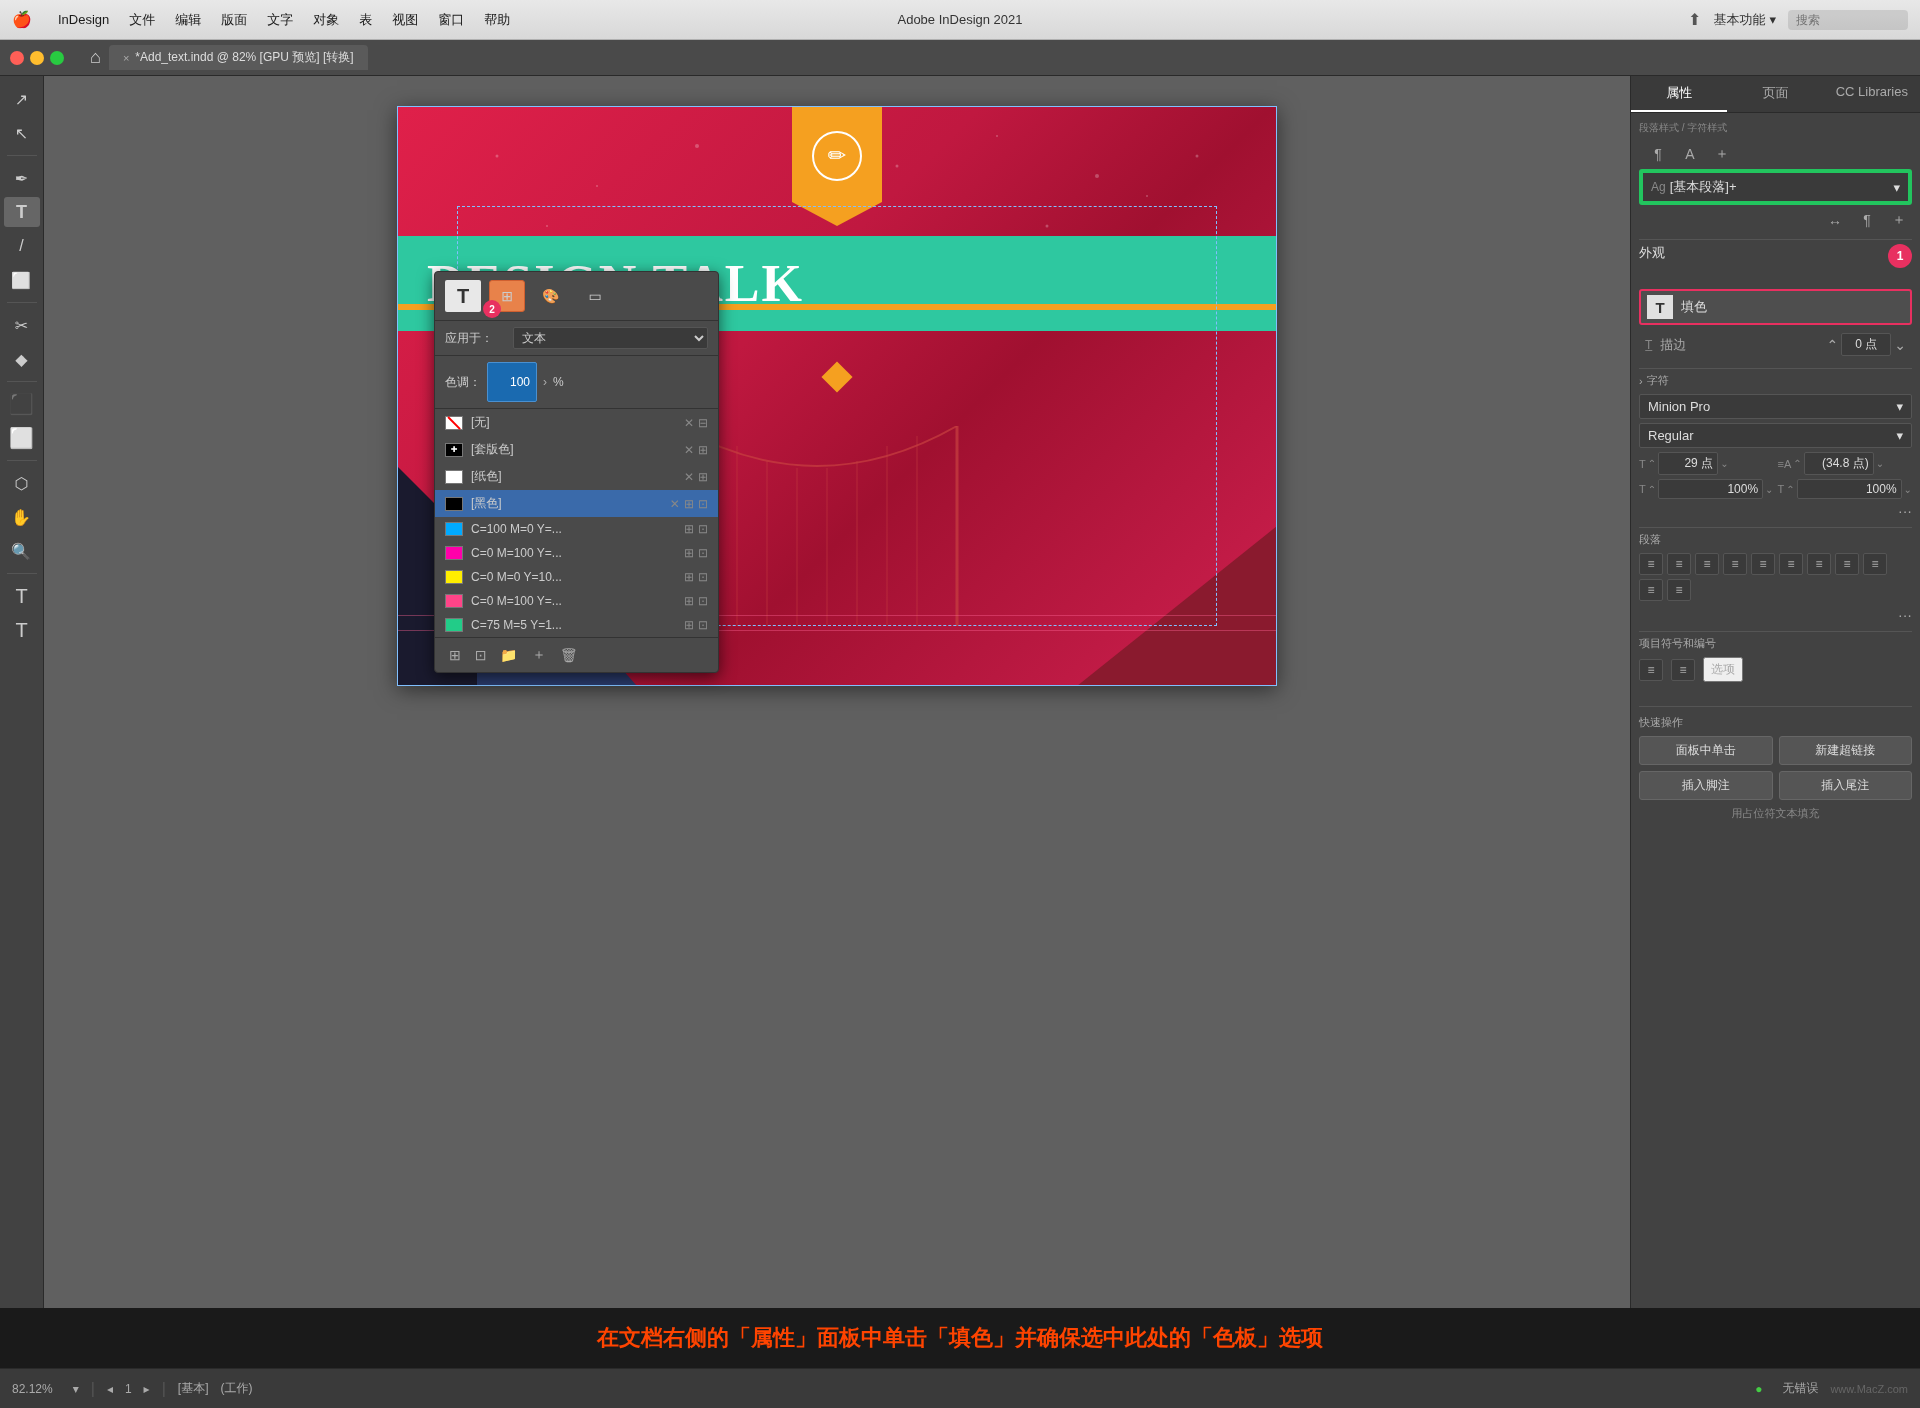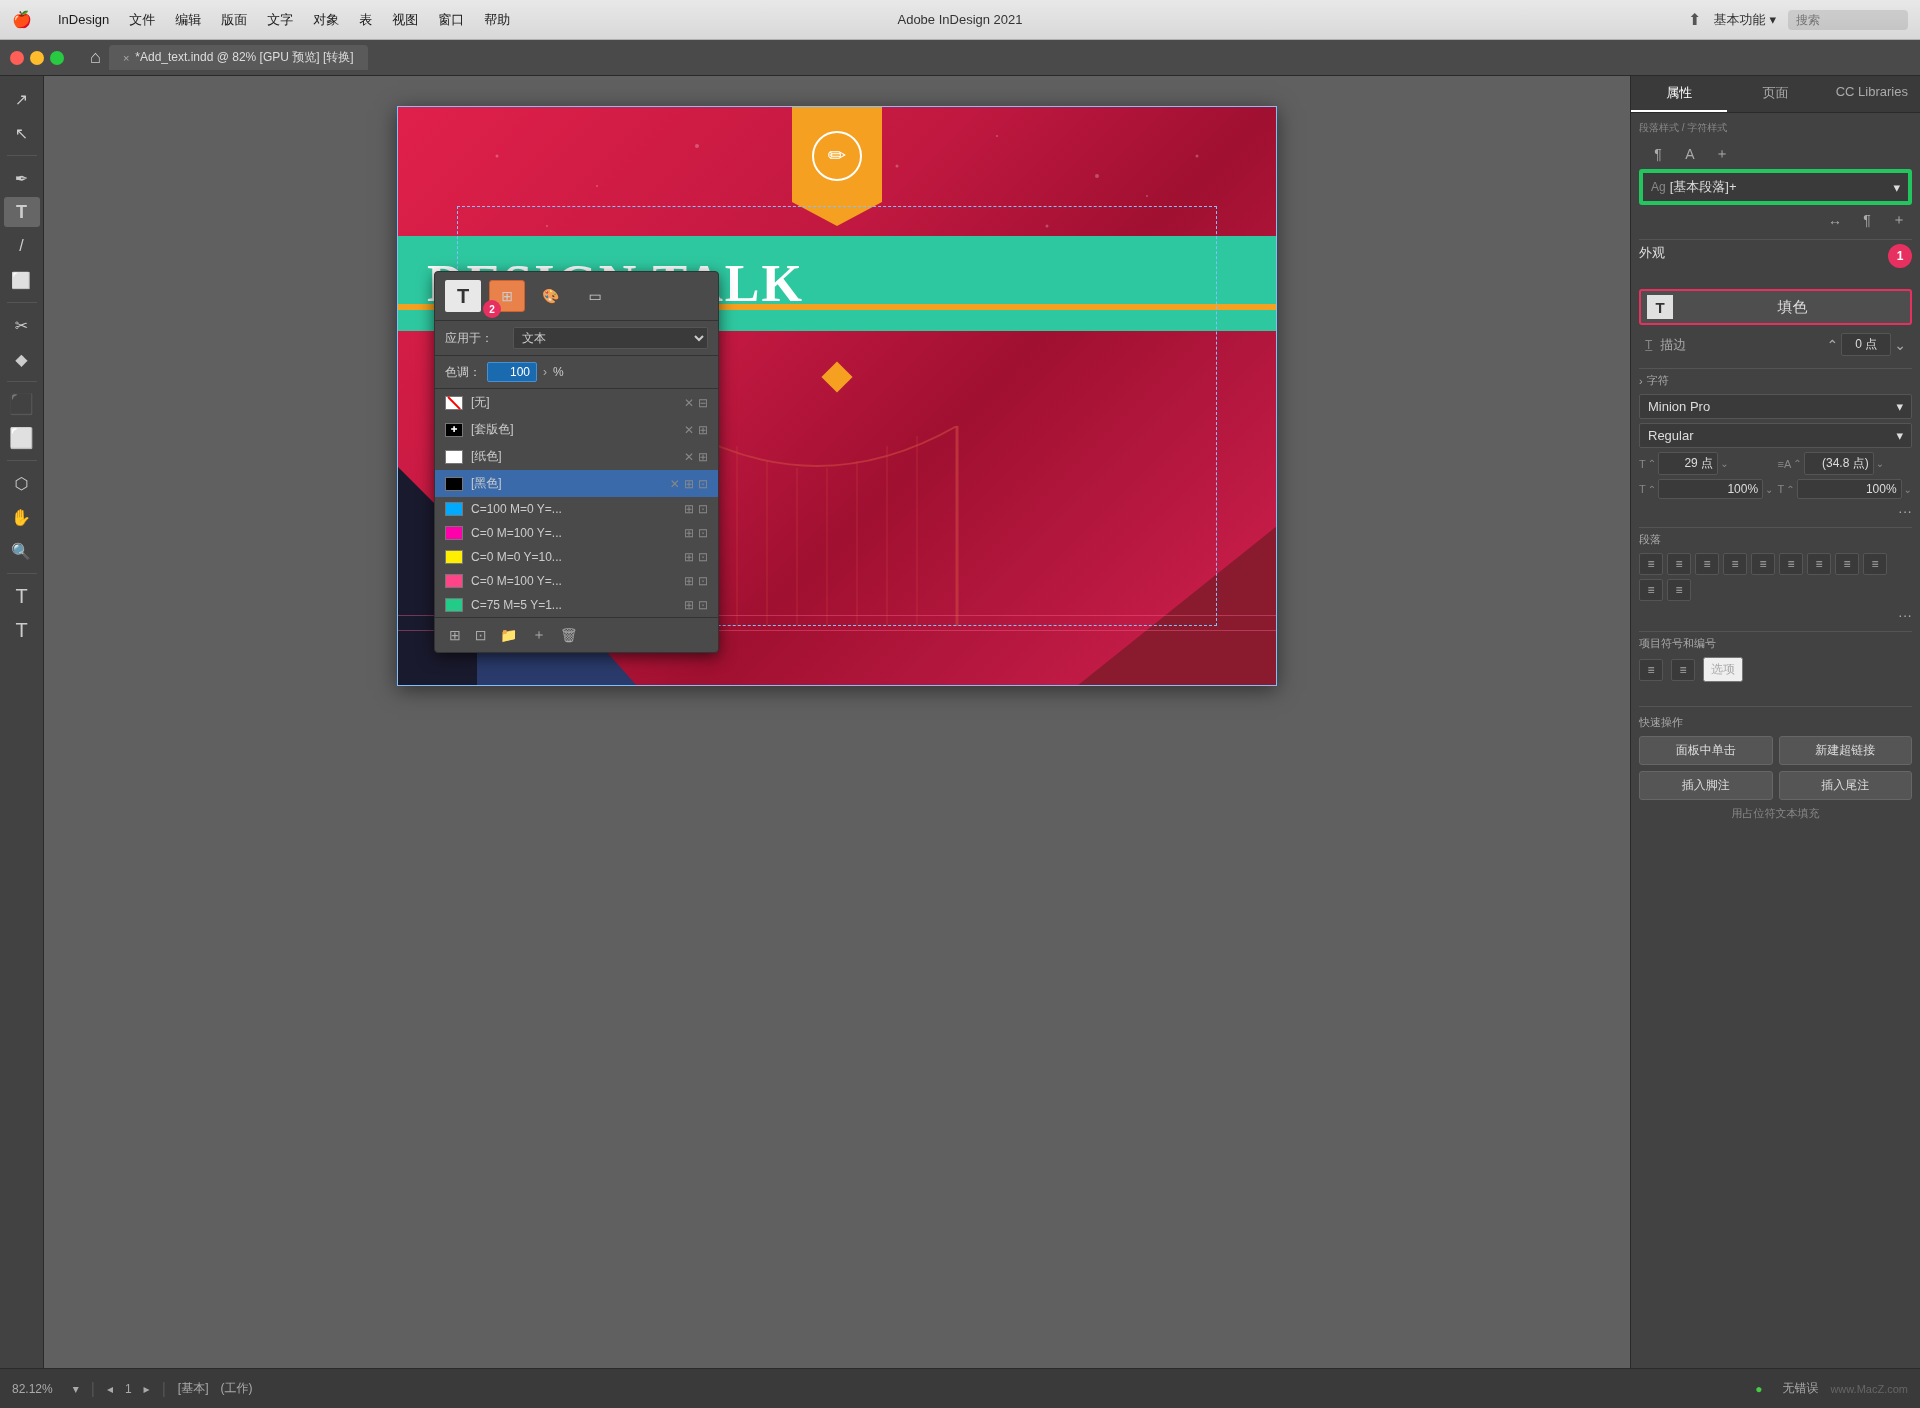--- a/index.html
+++ b/index.html
@@ -162,21 +162,21 @@
       flex: 1; background: #3a3a3a; border: 1px solid #555; color: #ccc;
       font-size: 12px; padding: 2px 4px; border-radius: 2px;
     }
     .tint-row {
       display: flex; align-items: center; padding: 6px 10px;
       gap: 6px; font-size: 12px; color: #ccc;
       border-bottom: 1px solid #333;
     }
     .tint-input {
       width: 50px; background: #1a6ab0; border: 1px solid #4a90d0; color: white;
-      font-size: 12px; padding: 2px 6px; border-radius: 2px; text-align: right;
+      font-size: 12px; padding: 12px 6px; border-radius: 2px; text-align: right;
     }
     .tint-arrow { color: #aaa; font-size: 12px; cursor: pointer; }
     .tint-pct { color: #ccc; font-size: 12px; }
     .swatch-list { max-height: 280px; overflow-y: auto; }
     .swatch-row {
       display: flex; align-items: center; padding: 5px 10px;
       gap: 8px; cursor: pointer; font-size: 12px; color: #ccc;
     }
     .swatch-row.active { background: #3a6aaa; }
     .swatch-color {
@@ -221,21 +221,21 @@
     .fill-row {
       display: flex; align-items: center; gap: 8px; padding: 4px 6px;
       background: #4e4e4e; border-radius: 3px; margin-bottom: 4px;
       border: 2px solid #e83060;
     }
     .fill-t-icon {
       width: 26px; height: 24px; background: #e0e0e0;
       display: flex; align-items: center; justify-content: center;
       font-size: 15px; font-weight: bold; color: #333;
     }
-    .fill-label { font-size: 15px; color: #ddd; flex: 1; text-align: center; }
+    .fill-label { font-size: 13px; color: #ddd; flex: 1; }
     .stroke-row {
       display: flex; align-items: center; gap: 8px; padding: 4px 6px;
       border-radius: 3px; margin-bottom: 4px;
     }
     .stroke-label { font-size: 13px; color: #aaa; }
     .point-input {
       display: flex; align-items: center; gap: 3px;
     }
     .pt-val { background: #3a3a3a; border: 1px solid #555; color: #ddd; padding: 2px 6px; font-size: 12px; border-radius: 2px; width: 50px; text-align: center; }
 
@@ -743,20 +743,23 @@
             <button class="qa-btn">插入尾注</button>
           </div>
           <div style="font-size:11px; color:#888; text-align:center; margin-top:4px;">用占位符文本填充</div>
         </div>
 
       </div>
     </div>
 
   </div>
 
+  <div class="instruction-bar">
+    <span class="instruction-text">在文档右侧的「属性」面板中单击「填色」并确保选中此处的「色板」选项</span>
+  </div>
 
   <div class="status-bar">
     <span class="status-item">
       <span>82.12%</span>
       <span>▾</span>
     </span>
     <span style="color:#555;">|</span>
     <span class="status-item">◂</span>
     <span class="status-item">1</span>
     <span class="status-item">▸</span>

